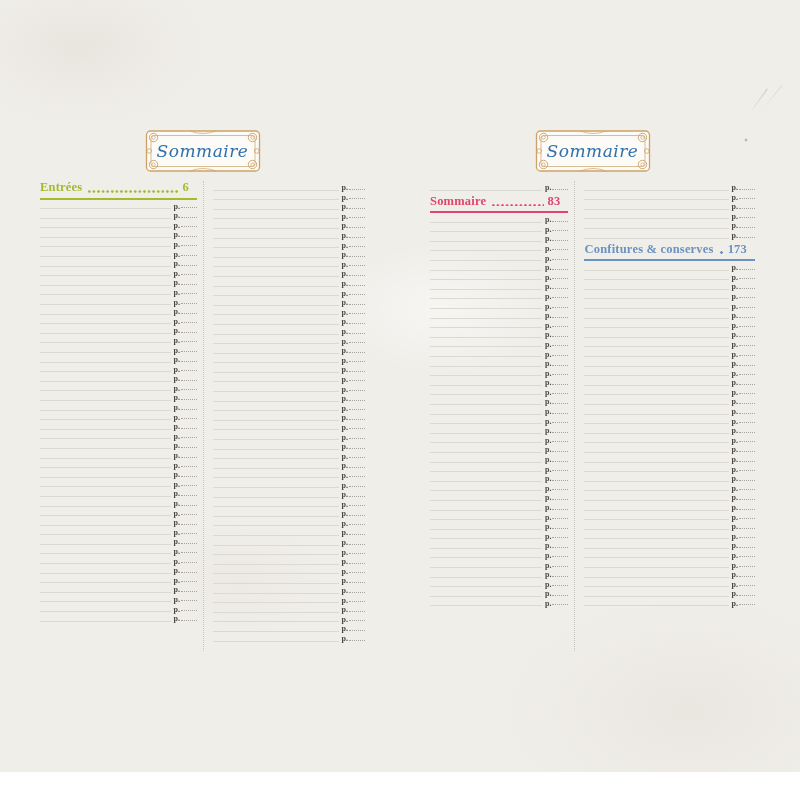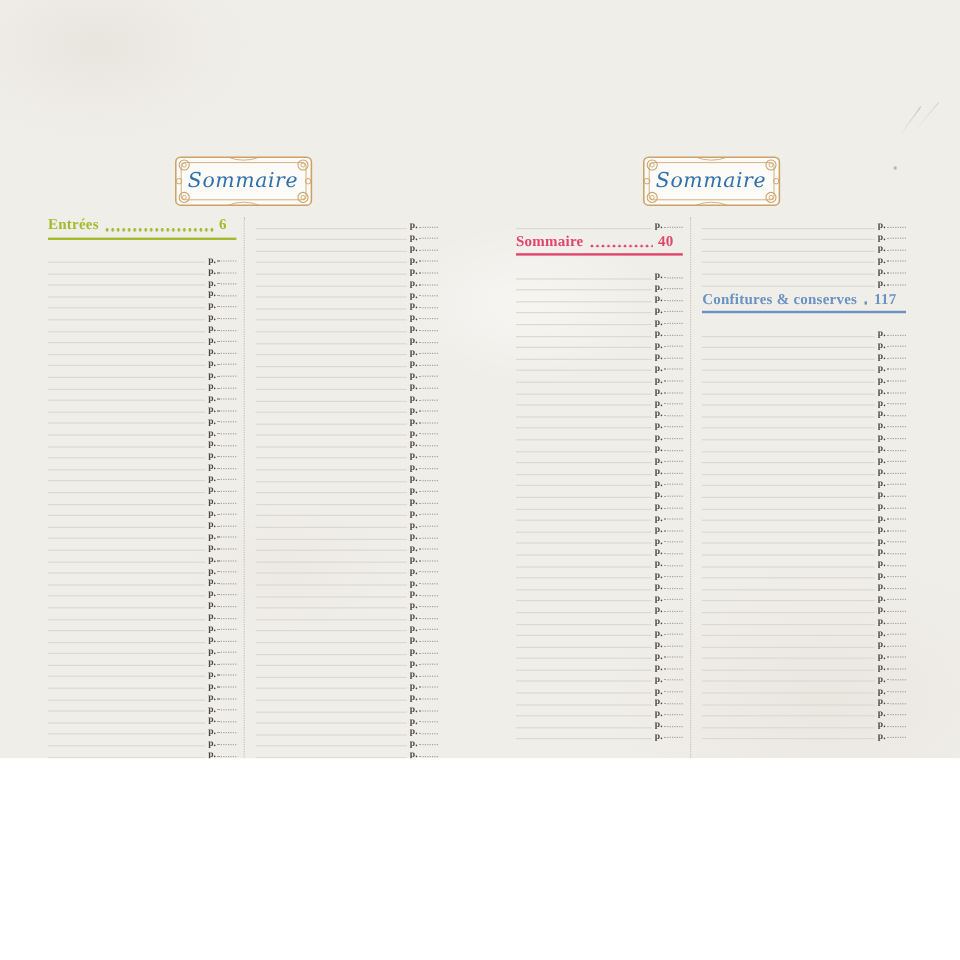--- a/index.html
+++ b/index.html
@@ -1,17 +1,17 @@
 <!DOCTYPE html>
 <html><head>
 <meta charset="utf-8">
 <style>
   html,body { margin:0; padding:0; }
   .spread {
-    position:relative; width:800px; height:632px;
+    position:relative; width:800px; height:772px;
     background:#f0eee9; overflow:hidden;
     font-family:"Liberation Serif", serif;
   }
   
   .spread::before {
     content:""; position:absolute; inset:0; pointer-events:none;
     background:
       radial-gradient(180px 110px at 10% 6%, rgba(190,180,165,0.14), rgba(190,180,165,0) 70%),
       radial-gradient(260px 160px at 86% 92%, rgba(190,180,165,0.12), rgba(190,180,165,0) 70%),
       radial-gradient(150px 90px at 55% 40%, rgba(255,255,255,0.45), rgba(255,255,255,0) 75%),
@@ -38,21 +38,21 @@
 
   .cols { position:absolute; top:181px; left:0; right:0; display:flex; }
   .col-1 { width:157px; }
   .col-divider { width:0; border-left:1px dotted #c7c4bc; height:470px; margin-left:6px; }
   .col-2 { flex:1; margin-left:9px; }
 
   .sec-header {
     display:flex; align-items:center;
     border-bottom:2px solid var(--c); color:var(--c);
     font-weight:bold; font-size:12.5px; line-height:1; letter-spacing:0.2px;
-    padding-bottom:4px; margin:4px 0 10px 0;
+    padding-bottom:4px; margin:4px 0 0 0;
   }
   .col > .sec-header:first-child { margin-top:0; }
   .sec-label { white-space:nowrap; flex-shrink:0; }
   .sec-dots { flex:1; min-width:5px; align-self:flex-end; height:3px;
     margin:0 4px 1px 5px; background-repeat:repeat-x;
     background-position:left bottom; background-size:4.6px 2.6px; }
   .sec-num { flex-shrink:0; padding-right:8px; }
 
   .prow { display:flex; align-items:flex-end; height:9.6px; }
   .prow-rule { flex:1; height:1px; background:#dcd9d2; }
@@ -585,21 +585,21 @@
     <div class="cols">
       <div class="col col-1">
           <div class="prow">
             <span class="prow-rule"></span>
             <span class="prow-p">p.</span>
             <span class="prow-tail"></span>
           </div>
           <div class="sec-header" style="--c: #e1456b;">
             <span class="sec-label">Sommaire</span>
             <span class="sec-dots" style="background-image: radial-gradient(circle, rgb(225, 69, 107) 1.05px, rgba(0, 0, 0, 0) 1.35px);"></span>
-            <span class="sec-num">40</span>
+            <span class="sec-num">83</span>
           </div>
           <div class="prow">
             <span class="prow-rule"></span>
             <span class="prow-p">p.</span>
             <span class="prow-tail"></span>
           </div>
           <div class="prow">
             <span class="prow-rule"></span>
             <span class="prow-p">p.</span>
             <span class="prow-tail"></span>
@@ -828,21 +828,21 @@
             <span class="prow-tail"></span>
           </div>
           <div class="prow">
             <span class="prow-rule"></span>
             <span class="prow-p">p.</span>
             <span class="prow-tail"></span>
           </div>
           <div class="sec-header" style="--c: #6a92c2;">
             <span class="sec-label">Confitures &amp; conserves</span>
             <span class="sec-dots" style="background-image: radial-gradient(circle, rgb(106, 146, 194) 1.05px, rgba(0, 0, 0, 0) 1.35px);"></span>
-            <span class="sec-num">117</span>
+            <span class="sec-num">173</span>
           </div>
           <div class="prow">
             <span class="prow-rule"></span>
             <span class="prow-p">p.</span>
             <span class="prow-tail"></span>
           </div>
           <div class="prow">
             <span class="prow-rule"></span>
             <span class="prow-p">p.</span>
             <span class="prow-tail"></span>

